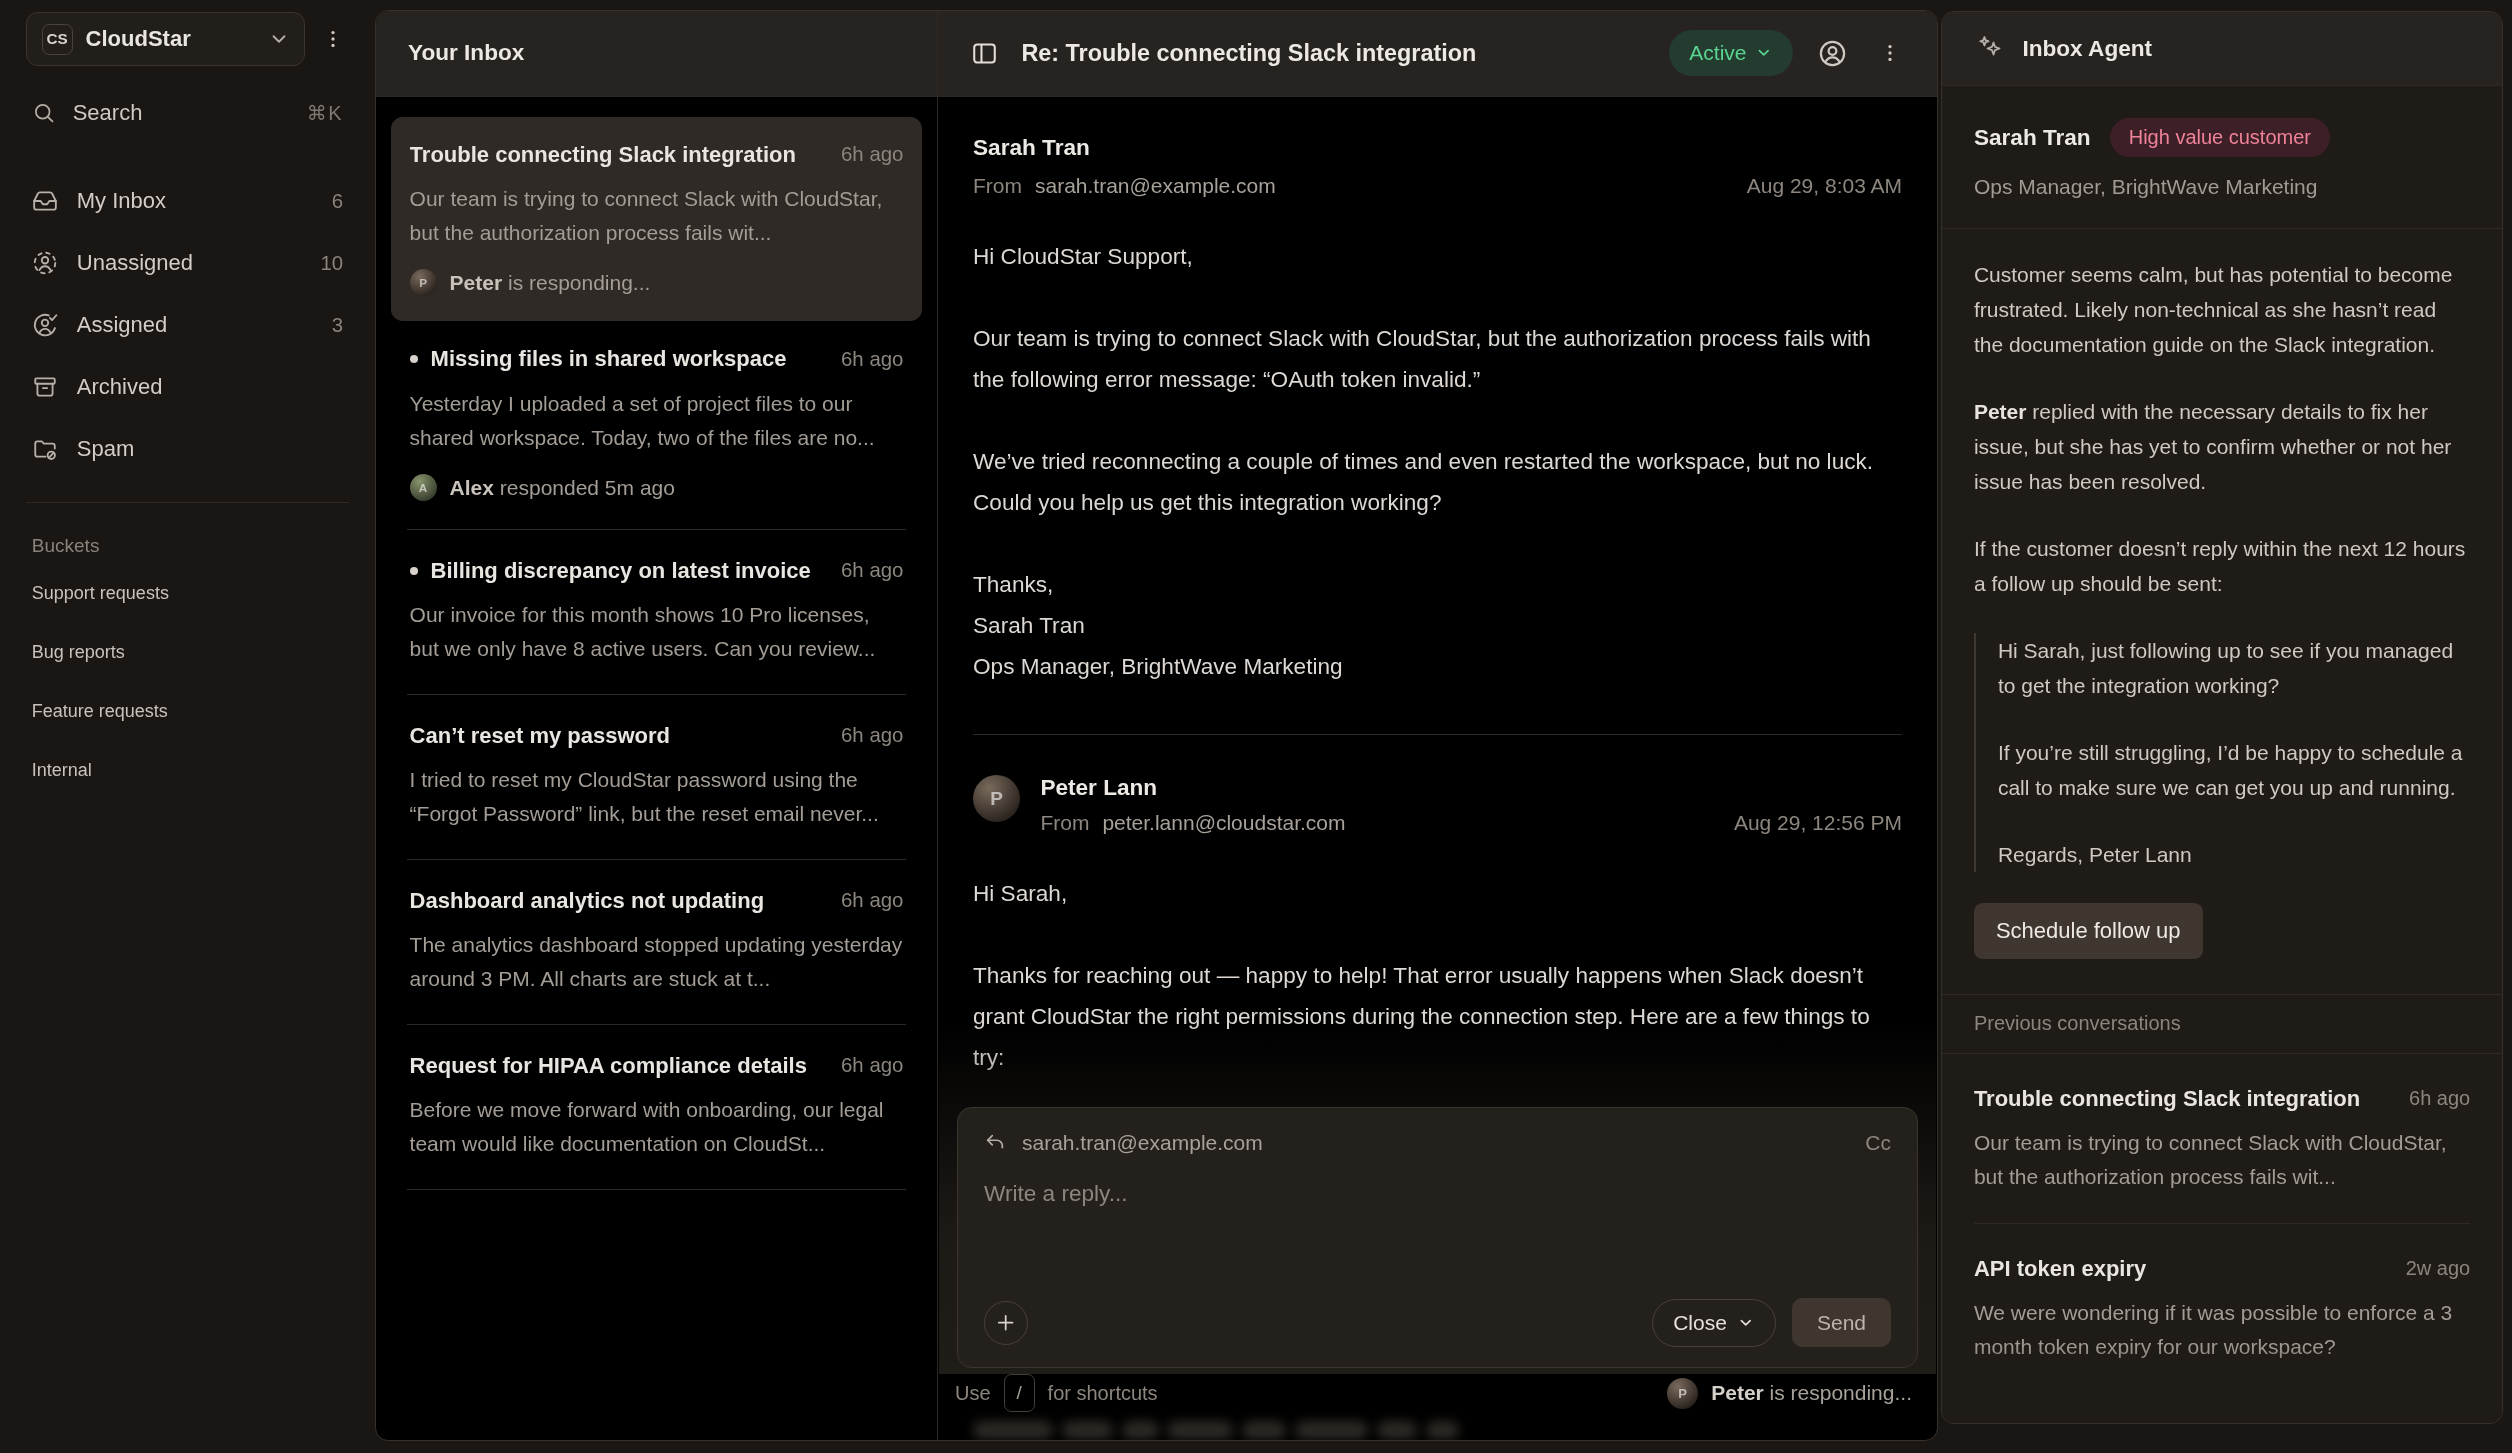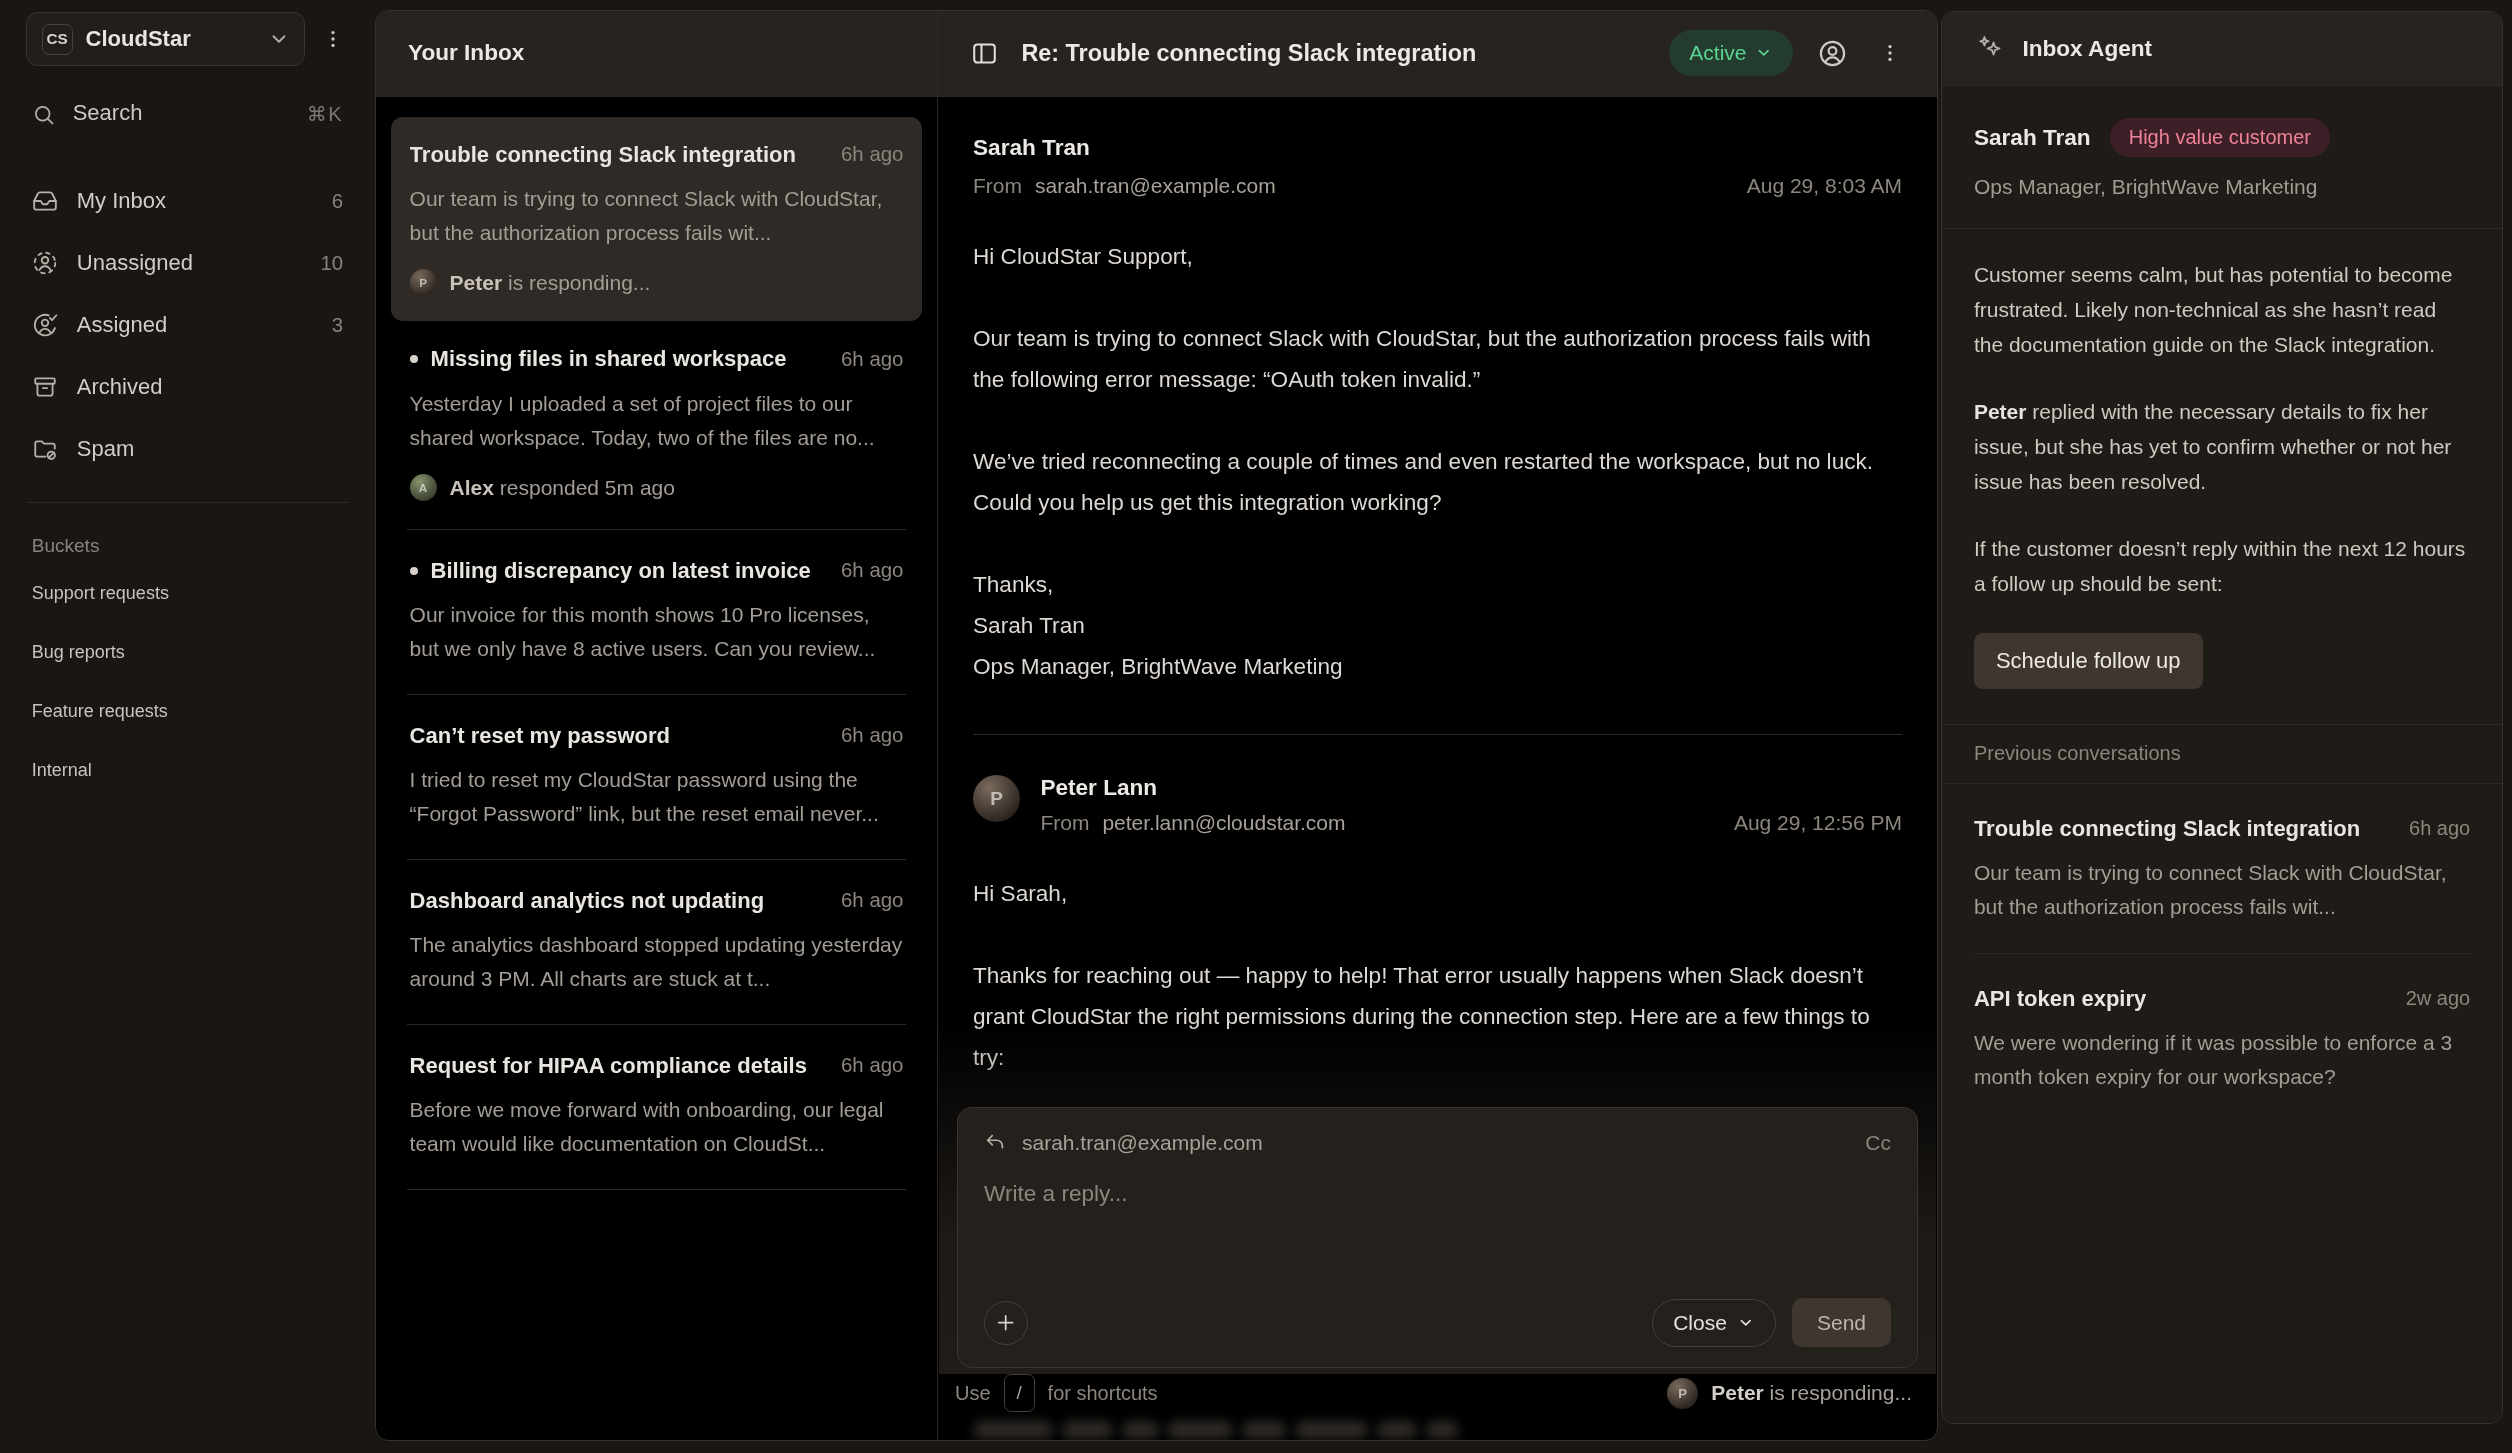--- a/index.html
+++ b/index.html
@@ -23,21 +23,21 @@
     border-radius:11.7px; display:flex; align-items:center; gap:13px; padding:0 14.6px;
   }
   .ws-badge {
     width:31px; height:31px; border:0.7px solid #4A443C; border-radius:7.3px;
     display:grid; place-items:center; font-size:15.3px; font-weight:600; color:#D8D2CC;
   }
   .ws-name { flex:1; text-align:left; font-size:22px; font-weight:600; color:#E9E5E1; }
   .icon-muted { color:#B5AEA6; }
   .kebab-btn { width:32px; height:32px; display:grid; place-items:center; color:#CFC9C2; }
 
-  .search-row { margin-top:34px; display:flex; align-items:flex-end; gap:17.5px; padding:0 5.8px; font-size:22px; color:#CFC9C2; }
+  .search-row { margin-top:34px; display:flex; align-items:center; gap:17.5px; padding:0 5.8px; font-size:22px; color:#CFC9C2; }
   .search-kbd { margin-left:auto; font-size:20px; color:#7F7871; letter-spacing:1.5px; }
 
   .nav { margin-top:44px; display:flex; flex-direction:column; }
   .nav-item { height:62px; display:flex; align-items:center; gap:19px; padding:0 5.8px; font-size:22px; color:#D3CDC7; border-radius:8.8px; }
   .nav-icon { width:26px; height:26px; color:#B7B0A8; flex:none; }
   .nav-count { margin-left:auto; font-size:20.4px; color:#8A837B; }
 
   .side-divider { height:0.7px; background:#2E2925; margin:22px 0; }
   .buckets-label { font-size:19px; color:#8A837B; padding:10.2px 5.8px 7.3px; }
   .bucket-item { height:59px; display:flex; align-items:center; padding:0 5.8px; font-size:18px; color:#C9C3BC; }
@@ -503,20 +503,25 @@
         <span class="badge">High value customer</span>
       </div>
       <div class="cust-sub">Ops Manager, BrightWave Marketing</div>
 
       <div class="agent-divider"></div>
 
       <p class="agent-p">Customer seems calm, but has potential to become frustrated. Likely non-technical as she hasn’t read the documentation guide on the Slack integration.</p>
       <p class="agent-p"><b>Peter</b><span> replied with the necessary details to fix her issue, but she has yet to confirm whether or not her issue has been resolved.</span></p>
       <p class="agent-p">If the customer doesn’t reply within the next 12 hours a follow up should be sent:</p>
 
+      <div class="quote">
+        <p>Hi Sarah, just following up to see if you managed to get the integration working?</p>
+        <p>If you’re still struggling, I’d be happy to schedule a call to make sure we can get you up and running.</p>
+        <p>Regards, Peter Lann</p>
+      </div>
 
       <button class="schedule-btn">Schedule follow up</button>
 
       <div class="prev-rule top"></div>
       <div class="prev-label">Previous conversations</div>
       <div class="prev-rule"></div>
 
       <article class="prev-item">
         <div class="prev-top">
           <span class="prev-title">Trouble connecting Slack integration</span>

